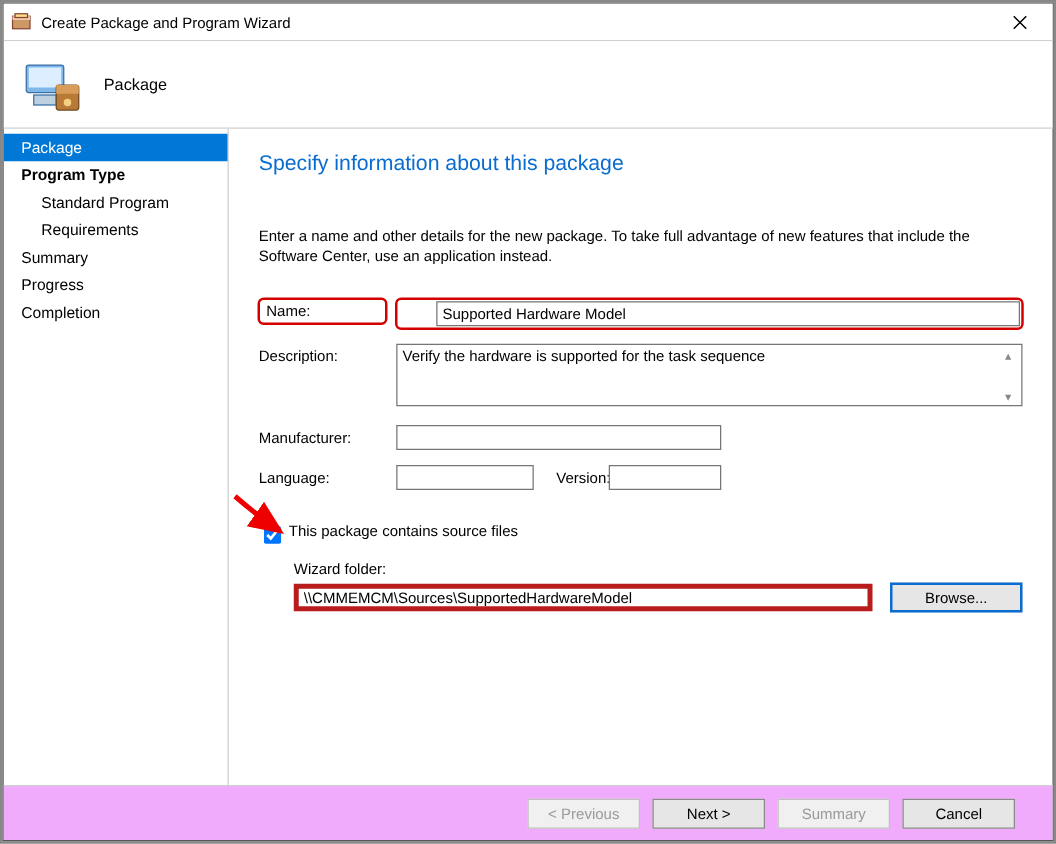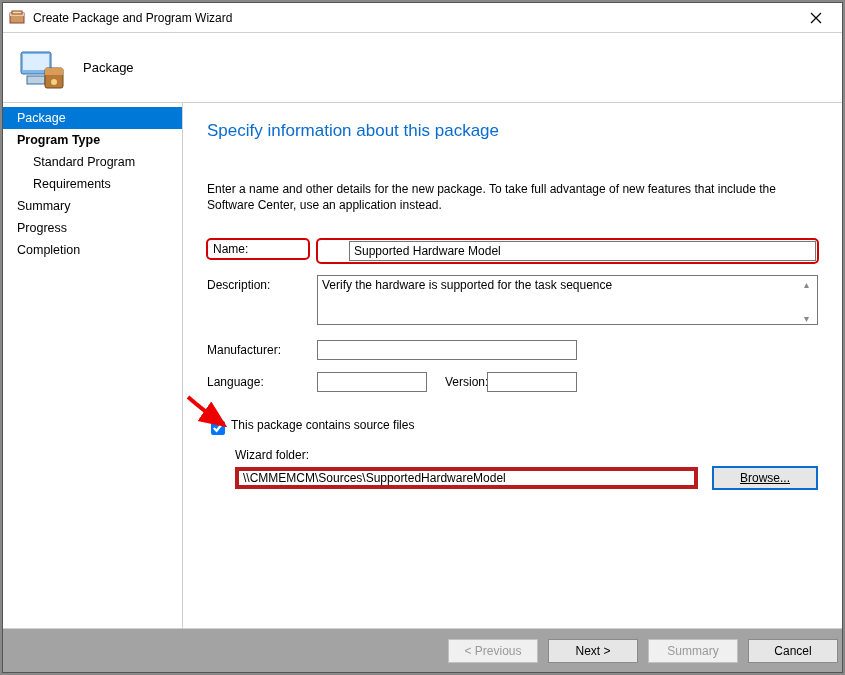--- a/index.html
+++ b/index.html
@@ -141,28 +141,27 @@
   #srcfolder {
     flex:1; height:22px; font-family:inherit; font-size:12px;
     border:4px solid #b91c1c; padding:2px 4px; background:#fff;
   }
   .browse-btn {
     width: 106px; height: 24px;
     border: 2px solid #0a6cce;
     background: #e6e6e6;
     font-family: inherit; font-size:12px;
     cursor:pointer;
-    text-decoration:underline;
   }
   .footer {
     height: 44px;
     border-top: 1px solid #d0d0d0;
     display:flex; align-items:center; justify-content:flex-end;
-    padding: 0 4px;
-    background:#a3a3a3;
+    padding: 0 30px;
+    background:#f0abfc;
     gap: 10px;
   }
   .footer button {
     width: 90px; height: 24px;
     font-family: inherit; font-size:12px;
     border:1px solid #8a8a8a;
     background:#e6e6e6;
     cursor:pointer;
   }
   .footer button:disabled {

